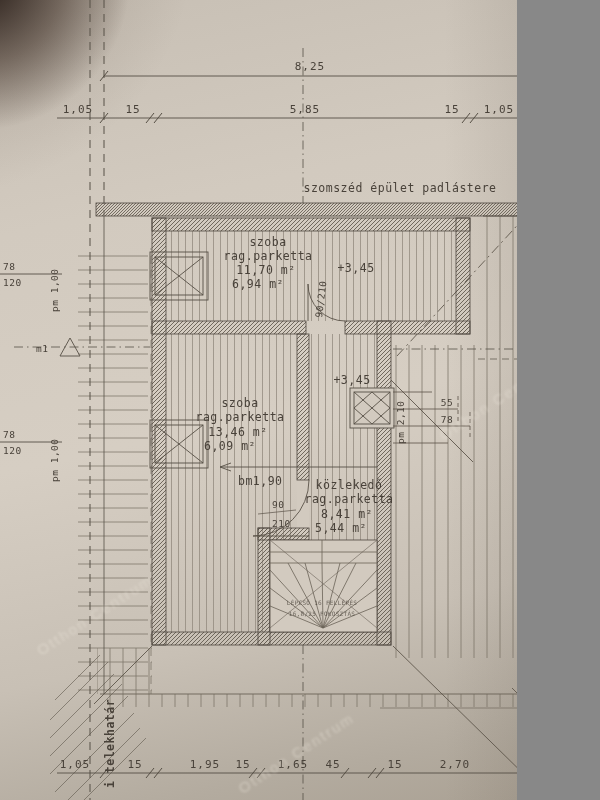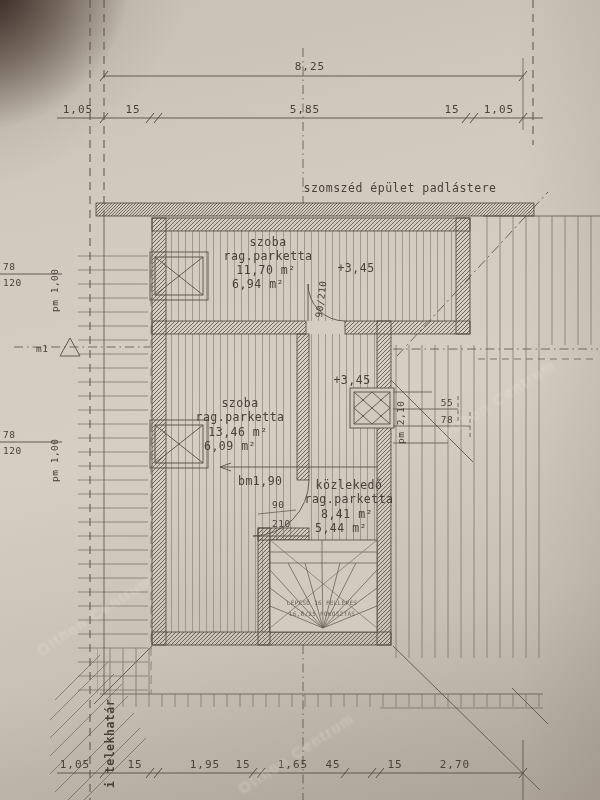--- a/index.html
+++ b/index.html
@@ -1,17 +1,17 @@
 <!DOCTYPE html>
 <html><head>
 <meta charset="utf-8">
 <style>
   html,body{margin:0;padding:0;background:#888;}
   #photo{
-    position:relative;width:600px;height:800px;overflow:hidden;
+    position:relative;width:517px;height:800px;overflow:hidden;
     background:
       radial-gradient(circle 150px at -20px -20px, rgba(32,21,16,.96), rgba(60,45,36,.55) 55%, rgba(60,45,36,0) 100%),
       radial-gradient(circle 340px at -60px -60px, rgba(74,58,47,.30), rgba(74,58,47,0) 75%),
       linear-gradient(90deg, rgba(0,0,0,0) 86%, rgba(80,70,60,.10)),
       linear-gradient(168deg, #c7bfb4 0%, #d2cabf 26%, #d6cec3 52%, #c8c0b5 76%, #b3ab9f 92%, #aba295 100%);
     font-family:"DejaVu Sans Mono", monospace;
   }
   svg{position:absolute;left:0;top:0;}
   text{fill:#49423a;}
   .dimtxt{font-size:11px;letter-spacing:1px;}

